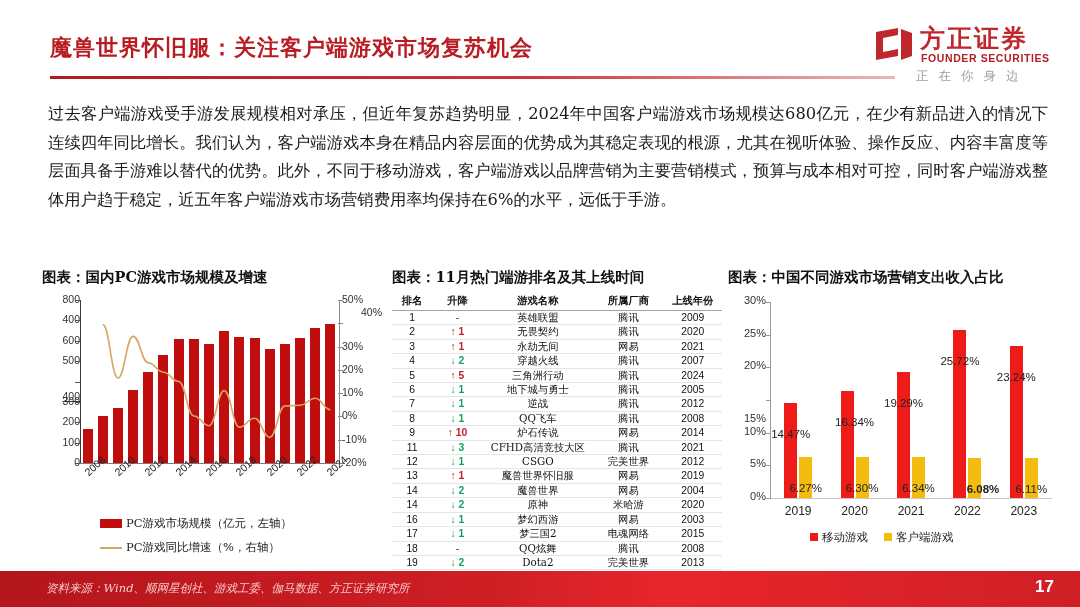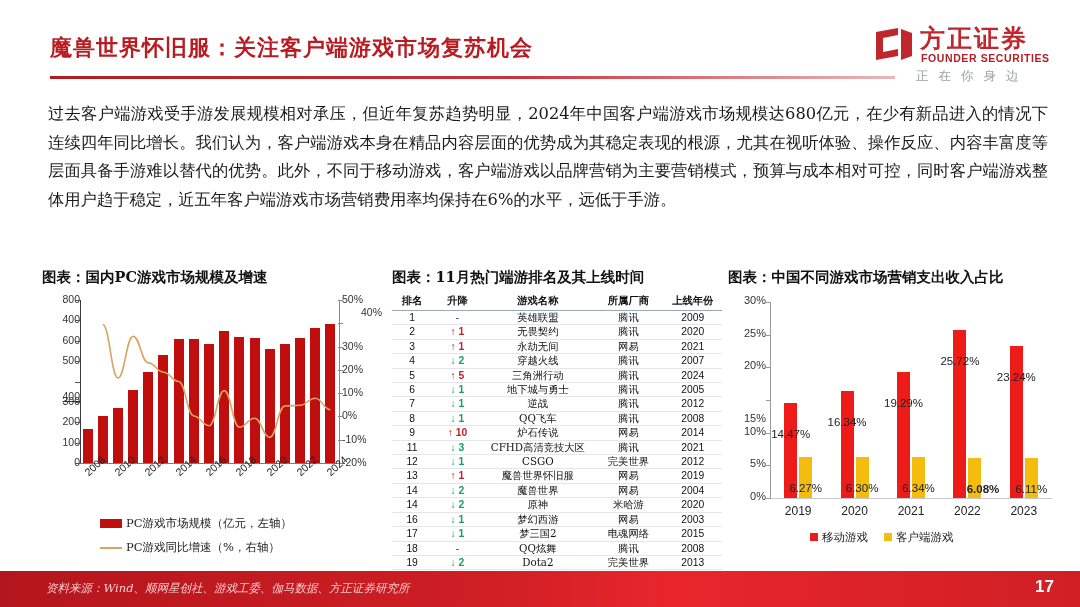--- a/index.html
+++ b/index.html
@@ -393,21 +393,21 @@
         <div class="c3-tick" style="top: 197.333px;"></div>
         <div class="c3-yl" style="top: 222px;">0%</div>
         <div class="c3-tick" style="top: 230px;"></div>
       </div>
     <div id="c3-bars" style="position: absolute; left: 42px; top: 34px; width: 282px; height: 196px;">
         <div class="c3-bar c3-red" style="left: 14.2px; height: 94.5373px;"></div>
         <div class="c3-lab" style="width: 54px; left: -6.3px; top: 86.4627px;">14.47%</div>
         <div class="c3-bar c3-yel" style="left: 29.2px; height: 40.964px;"></div>
         <div class="c3-lab" style="width: 54px; left: 8.7px; top: 140.036px;">6.27%</div>
         <div class="c3-bar c3-red" style="left: 70.6px; height: 106.755px;"></div>
-        <div class="c3-lab" style="width: 54px; left: 50.1px; top: 74.2453px;">16.34%</div>
+        <div class="c3-lab" style="width: 54px; left: 50.1px; top: 74.2453px; text-align: right;">16.34%</div>
         <div class="c3-bar c3-yel" style="left: 85.6px; height: 41.16px;"></div>
         <div class="c3-lab" style="width: 54px; left: 65.1px; top: 139.84px;">6.30%</div>
         <div class="c3-bar c3-red" style="left: 127px; height: 126.028px;"></div>
         <div class="c3-lab" style="width: 54px; left: 106.5px; top: 54.972px;">19.29%</div>
         <div class="c3-bar c3-yel" style="left: 142px; height: 41.4213px;"></div>
         <div class="c3-lab" style="width: 54px; left: 121.5px; top: 139.579px;">6.34%</div>
         <div class="c3-bar c3-red" style="left: 183.4px; height: 168.037px;"></div>
         <div class="c3-lab" style="width: 54px; left: 162.9px; top: 12.9627px;">25.72%</div>
         <div class="c3-bar c3-yel" style="left: 198.4px; height: 39.7227px;"></div>
         <div class="c3-lab" style="width: 54px; left: 186px; top: 141.277px; font-weight: bold;">6.08%</div>

